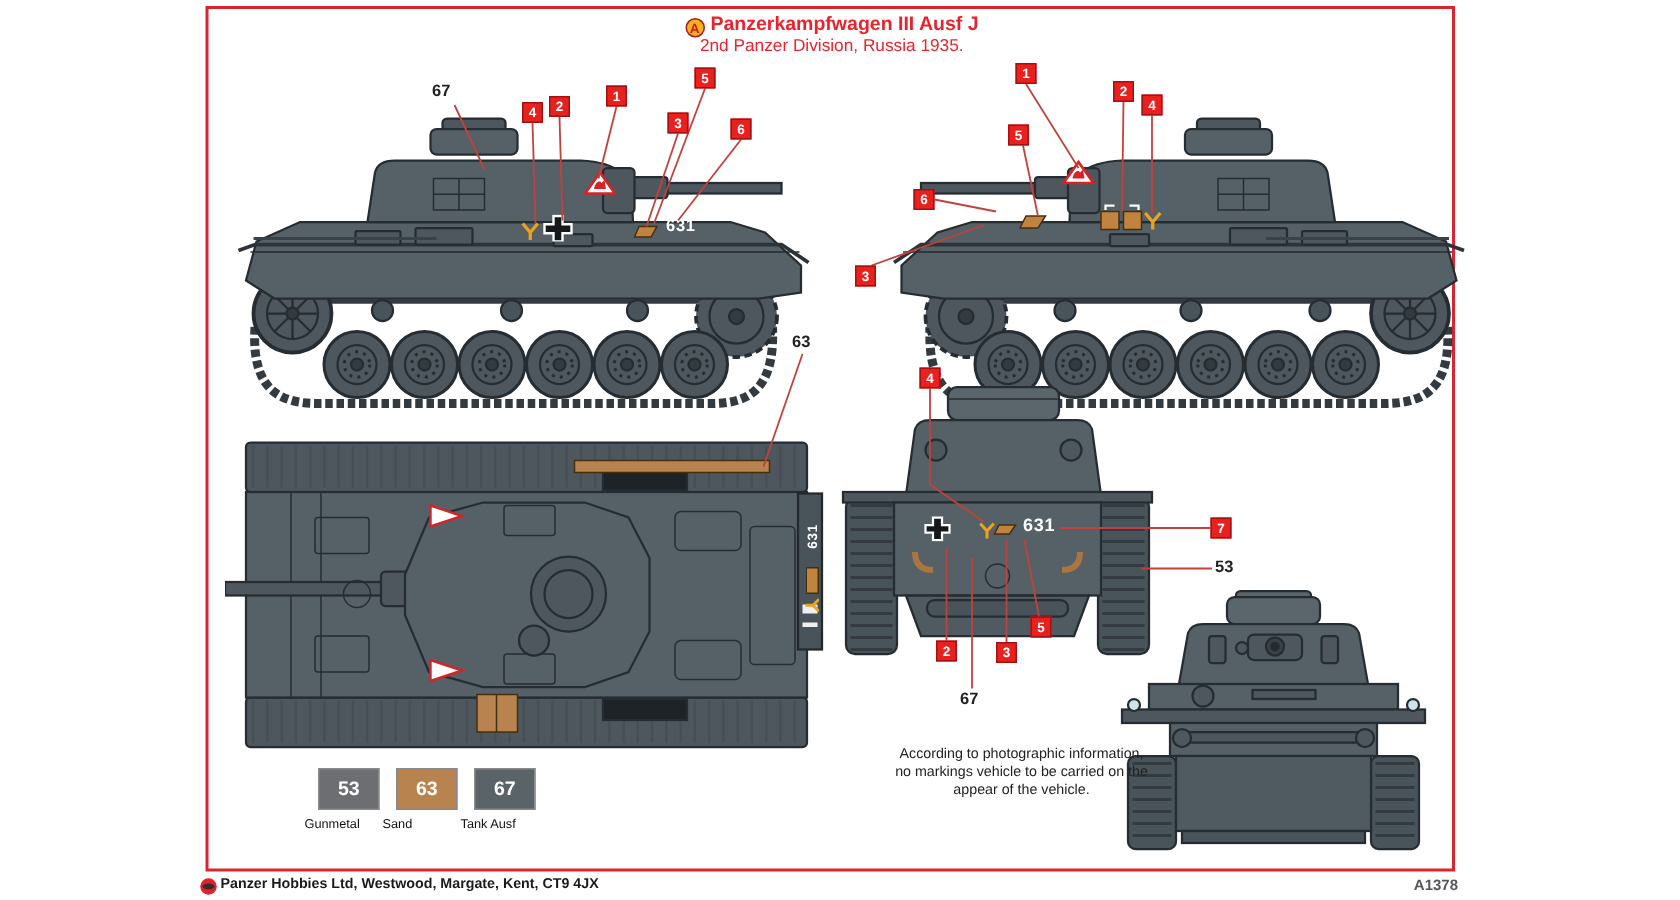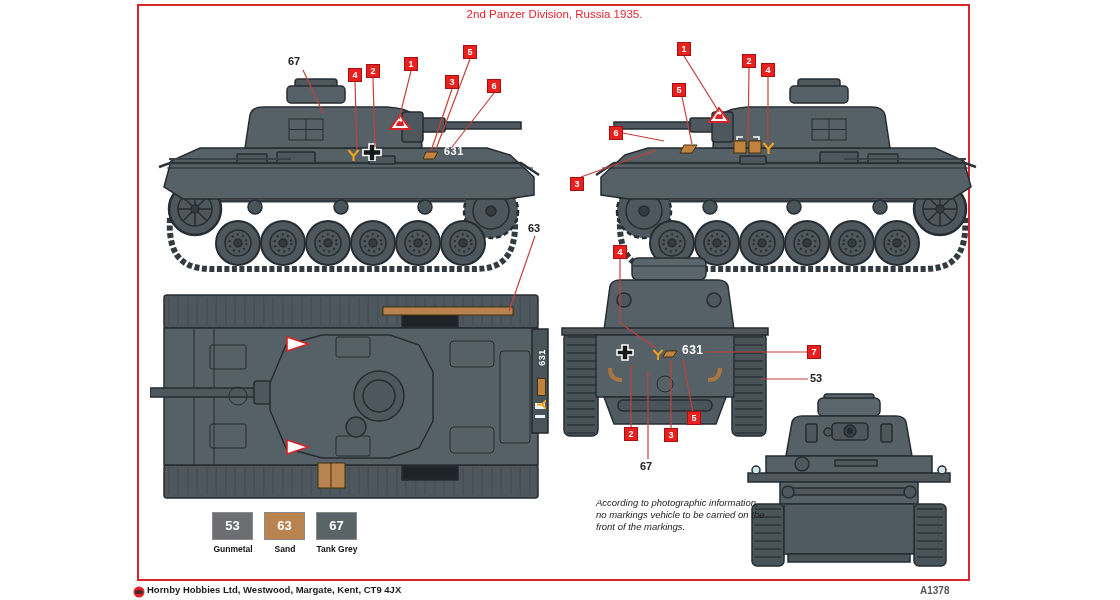--- a/index.html
+++ b/index.html
@@ -21,28 +21,28 @@
   .co{width:14px;height:14px;background:#e8211f;border:1px solid #a51113;box-sizing:border-box;
       color:#fff;font-size:9px;font-weight:bold;text-align:center;line-height:12px;z-index:6;}
   .co-plain{font-size:11px;font-weight:bold;color:#222;z-index:6;line-height:12px;}
   
   #leader-lines{left:0;top:0;z-index:5;pointer-events:none;}
   
   .mark{z-index:4;}
   .tnum{color:#ffffff;font-weight:bold;font-size:11px;letter-spacing:0.5px;line-height:11px;}
   .tnum-rot{transform:rotate(-90deg);transform-origin:center;}
   
-  #note{left:596px;top:497px;width:170px;font-style:italic;font-size:9.5px;line-height:12px;color:#222;z-index:3;}
+  #note{left:596px;top:497px;width:170px;font-size:9.5px;line-height:12px;color:#222;z-index:3;text-align:center;}
   
   .swatch{width:41px;height:28px;border:1px solid #8a8a8a;box-sizing:border-box;color:#fff;
           font-size:13px;font-weight:bold;text-align:center;line-height:26px;z-index:3;}
-  .swatch-label{font-size:8.5px;font-weight:bold;color:#111;text-align:center;width:60px;z-index:3;}
+  .swatch-label{font-size:8.5px;font-weight:normal;color:#111;width:60px;z-index:3;}
   
   #footer-company{left:147px;top:584px;font-size:9.5px;font-weight:bold;color:#1a1a1a;z-index:3;}
-  #footer-code{left:920px;top:585px;width:52px;font-size:10px;font-weight:bold;color:#55575a;z-index:3;}
+  #footer-code{left:920px;top:585px;width:52px;text-align:right;font-size:10px;font-weight:bold;color:#55575a;z-index:3;}
   #footer-logo{left:133px;top:584px;z-index:3;}
 </style>
 </head>
 <body>
 
 <svg width="0" height="0" class="abs" aria-hidden="true">
   <defs>
     <g id="side-tank" stroke="#262d32" stroke-width="1.5" fill="#566167">
       <line x1="56" y1="133" x2="344" y2="133" stroke="#333b40" stroke-width="3"></line>
       <circle cx="112" cy="139" r="7" fill="#49535a"></circle>
@@ -101,20 +101,23 @@
         <line x1="163" y1="51" x2="163" y2="72" stroke-width="1"></line>
       <rect x="152" y="11" width="42" height="9" rx="3" fill="#4d575d"></rect>
       <rect x="144" y="18" width="58" height="17" rx="4"></rect>
     </g>
   </defs>
 </svg>
 
 <div id="page-border" class="abs"></div>
 
 <div id="header" class="abs">
+  <div class="title-row">
+    <span class="badge">A</span><span>Panzerkampfwagen III Ausf J</span>
+  </div>
   <div class="subtitle">2nd Panzer Division, Russia 1935.</div>
 </div>
 
 <svg class="abs view" style="left:143px;top:68px;" width="400" height="205" viewBox="0 0 400 205">
   <use href="#side-tank"></use>
 </svg>
 
 <svg class="abs view" style="left:592px;top:68px;" width="400" height="205" viewBox="0 0 400 205">
   <use href="#side-tank" transform="translate(400,0) scale(-1,1)"></use>
 </svg>
@@ -326,30 +329,30 @@
 <div class="abs co" style="left:807px;top:345px;">7</div>
 <div class="abs co-plain" style="left:810px;top:372px;">53</div>
 <div class="abs co" style="left:624px;top:427px;">2</div>
 <div class="abs co" style="left:664px;top:428px;">3</div>
 <div class="abs co" style="left:687px;top:411px;">5</div>
 <div class="abs co-plain" style="left:640px;top:460px;">67</div>
 
 <div id="note" class="abs">
   <div>According to photographic information,</div>
   <div>no markings vehicle to be carried on the</div>
-  <div>front of the markings.</div>
+  <div>appear of the vehicle.</div>
 </div>
 
 <div class="abs swatch" style="left: 212px; top: 512px; background-color: rgb(108, 110, 113);">53</div>
 <div class="abs swatch" style="left: 264px; top: 512px; background-color: rgb(184, 131, 78);">63</div>
 <div class="abs swatch" style="left: 316px; top: 512px; background-color: rgb(90, 100, 104);">67</div>
 <div class="abs swatch-label" style="left:203px;top:544px;">Gunmetal</div>
 <div class="abs swatch-label" style="left:255px;top:544px;">Sand</div>
-<div class="abs swatch-label" style="left:307px;top:544px;">Tank Grey</div>
+<div class="abs swatch-label" style="left:307px;top:544px;">Tank Ausf</div>
 
 <div id="footer-logo" class="abs">
   <svg width="12" height="12">
       <circle cx="6" cy="6" r="5.5" fill="#e32128"></circle>
       <ellipse cx="6" cy="6" rx="4" ry="2" fill="#3a2c2a"></ellipse>
     </svg>
 </div>
-<div id="footer-company" class="abs">Hornby Hobbies Ltd, Westwood, Margate, Kent, CT9 4JX</div>
+<div id="footer-company" class="abs">Panzer Hobbies Ltd, Westwood, Margate, Kent, CT9 4JX</div>
 <div id="footer-code" class="abs">A1378</div>
 
 </body></html>

